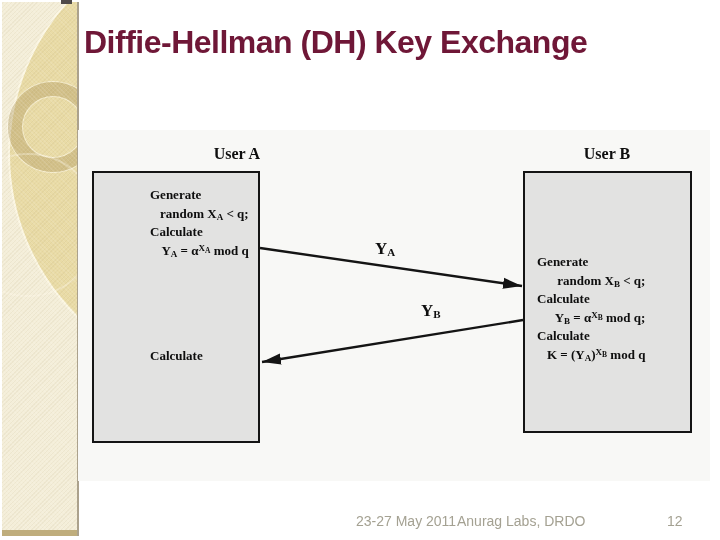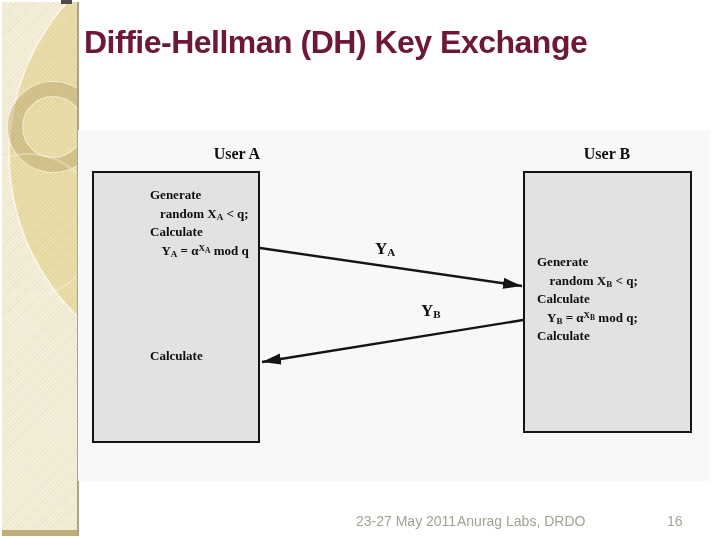--- a/index.html
+++ b/index.html
@@ -122,34 +122,35 @@
       </div>
     </div>
 
     <div class="party-box box-b">
       <div class="txt grp1">
         <div class="line">Generate</div>
         <div class="line indent">random X<sub>B</sub> &lt; q;</div>
         <div class="line">Calculate</div>
         <div class="line indent">Y<sub>B</sub> = α<sup>X<sub>B</sub></sup> mod q;</div>
         <div class="line">Calculate</div>
+        <div class="line indent">K = (Y<sub>A</sub>)<sup>X<sub>B</sub></sup> mod q</div>
       </div>
     </div>
 
     <svg class="arrows" viewBox="0 0 632 351" xmlns="http://www.w3.org/2000/svg">
       <defs>
         <marker id="ah" markerUnits="userSpaceOnUse" markerWidth="20" markerHeight="14" refX="19" refY="7" orient="auto">
           <polygon points="0,1.5 19,7 0,12.5" fill="#141414"></polygon>
         </marker>
       </defs>
       <line x1="182" y1="118" x2="444" y2="156" stroke="#141414" stroke-width="2.4" marker-end="url(#ah)"></line>
       <line x1="445" y1="190" x2="184" y2="232" stroke="#141414" stroke-width="2.4" marker-end="url(#ah)"></line>
     </svg>
 
     <div class="msg-label label-ya">Y<sub>A</sub></div>
     <div class="msg-label label-yb">Y<sub>B</sub></div>
   </div>
 
   <div class="footer-text f-date">23-27 May 2011</div>
   <div class="footer-text f-org">Anurag Labs, DRDO</div>
-  <div class="footer-text f-page">16</div>
+  <div class="footer-text f-page">12</div>
 
 </div>
 
 </body></html>

